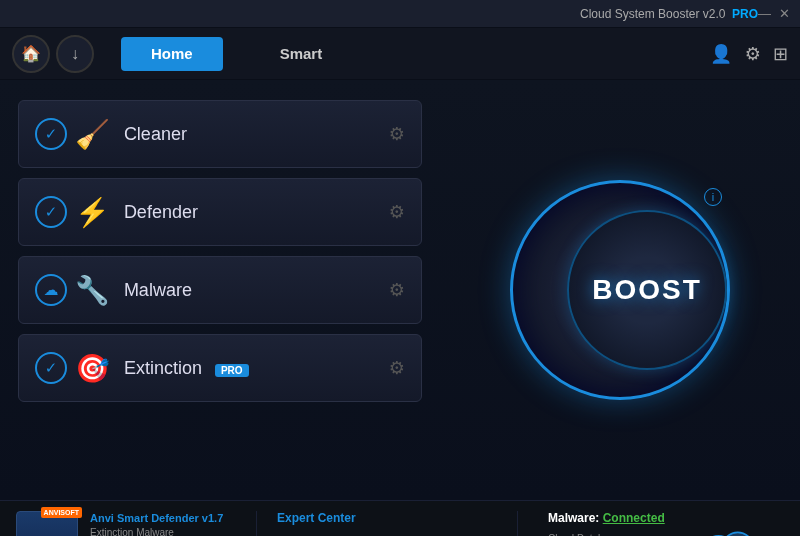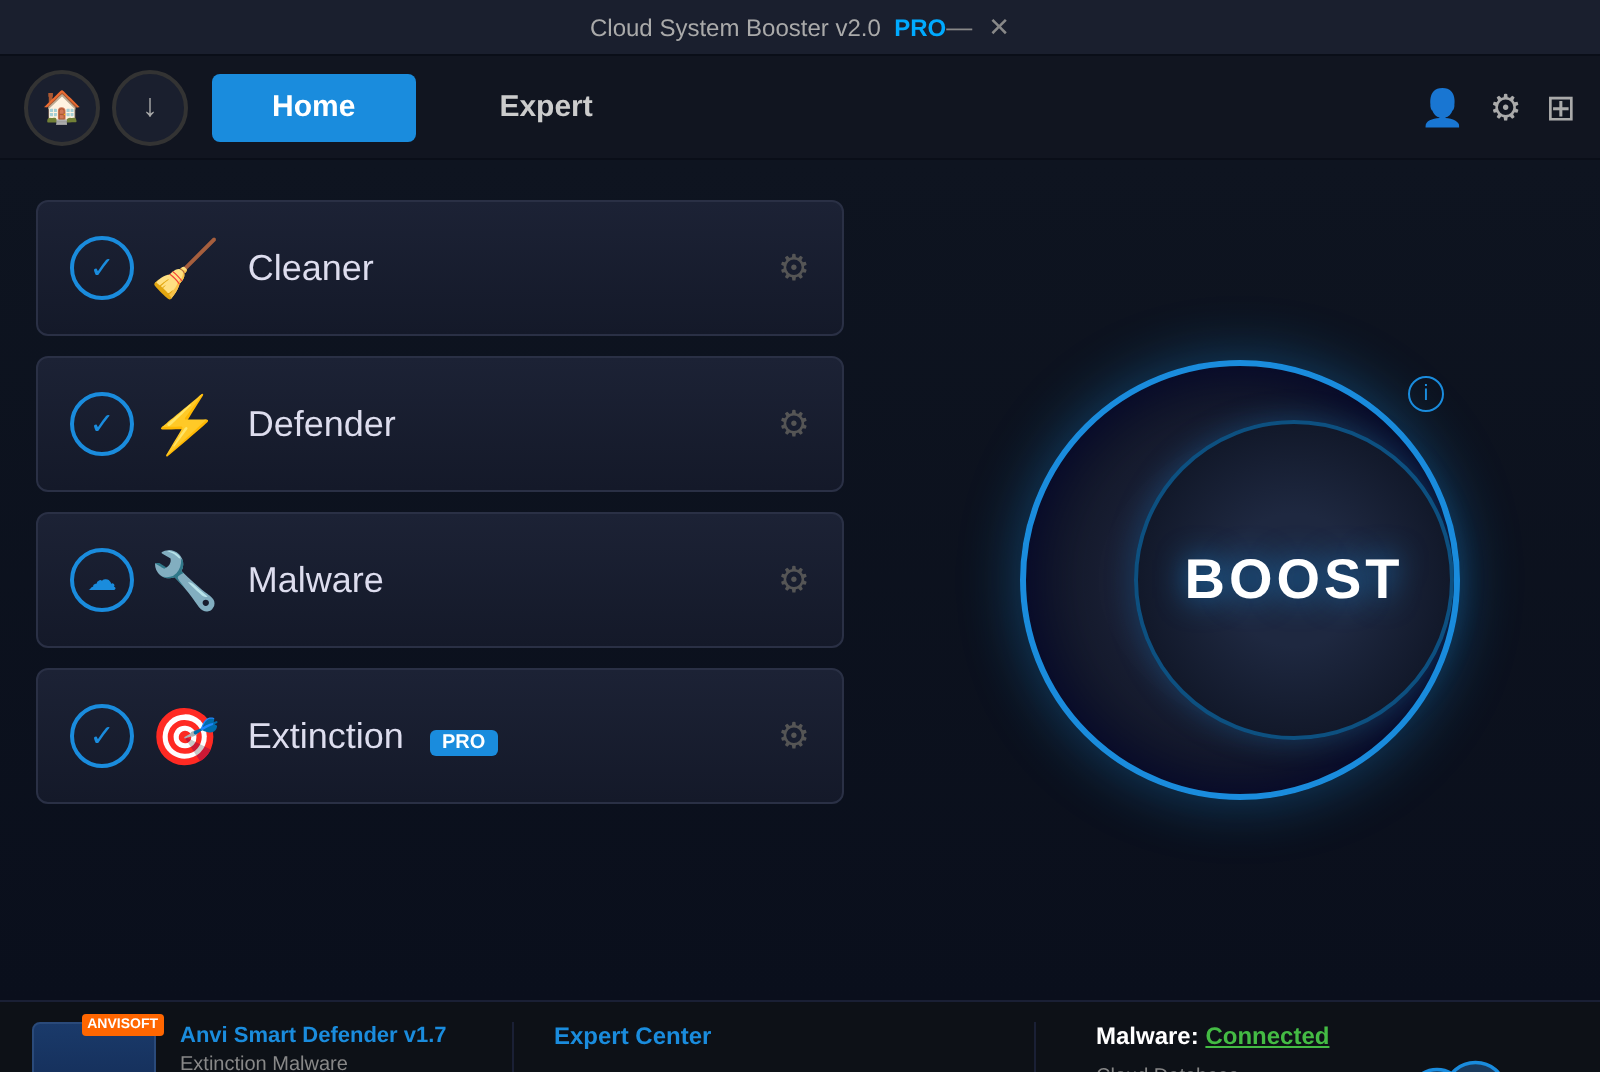--- a/index.html
+++ b/index.html
@@ -11,21 +11,21 @@
       overflow: hidden;
       color: #fff;
     }
 
     
     #title-bar {
       background: #1a1f2e;
       height: 28px;
       display: flex;
       align-items: center;
-      justify-content: center;
+      justify-content: flex-end;
       padding: 4px 10px;
       border-bottom: 1px solid #0a0e18;
     }
     #title-bar .title-text {
       font-size: 12px;
       color: #aaa;
     }
     #title-bar .title-text span.pro {
       color: #00aaff;
       font-weight: bold;
@@ -66,21 +66,21 @@
     .nav-tab {
       height: 34px;
       padding: 0 30px;
       border-radius: 4px;
       display: flex;
       align-items: center;
       justify-content: center;
       cursor: pointer;
       font-size: 15px;
       font-weight: 600;
-      margin-left: 6px;
+      margin-left: 21px;
     }
     .nav-tab.active {
       background: #1a8cdd;
       color: #fff;
     }
     .nav-tab.inactive {
       background: transparent;
       color: #ccc;
     }
     .nav-spacer { flex: 1; }
@@ -366,21 +366,21 @@
   <div class="nav-icon-btn">
     <span>🏠</span>
   </div>
   <div class="nav-icon-btn">
     <span>↓</span>
   </div>
   <div class="nav-tab active">
     <span>Home</span>
   </div>
   <div class="nav-tab inactive">
-    <span>Expert</span>
+    <span>Smart</span>
   </div>
   <div class="nav-spacer"></div>
   <div class="nav-right-icons">
     <span class="nav-right-icon">👤</span>
     <span class="nav-right-icon">⚙</span>
     <span class="nav-right-icon">⊞</span>
   </div>
 </div>
 
 <div id="main">

